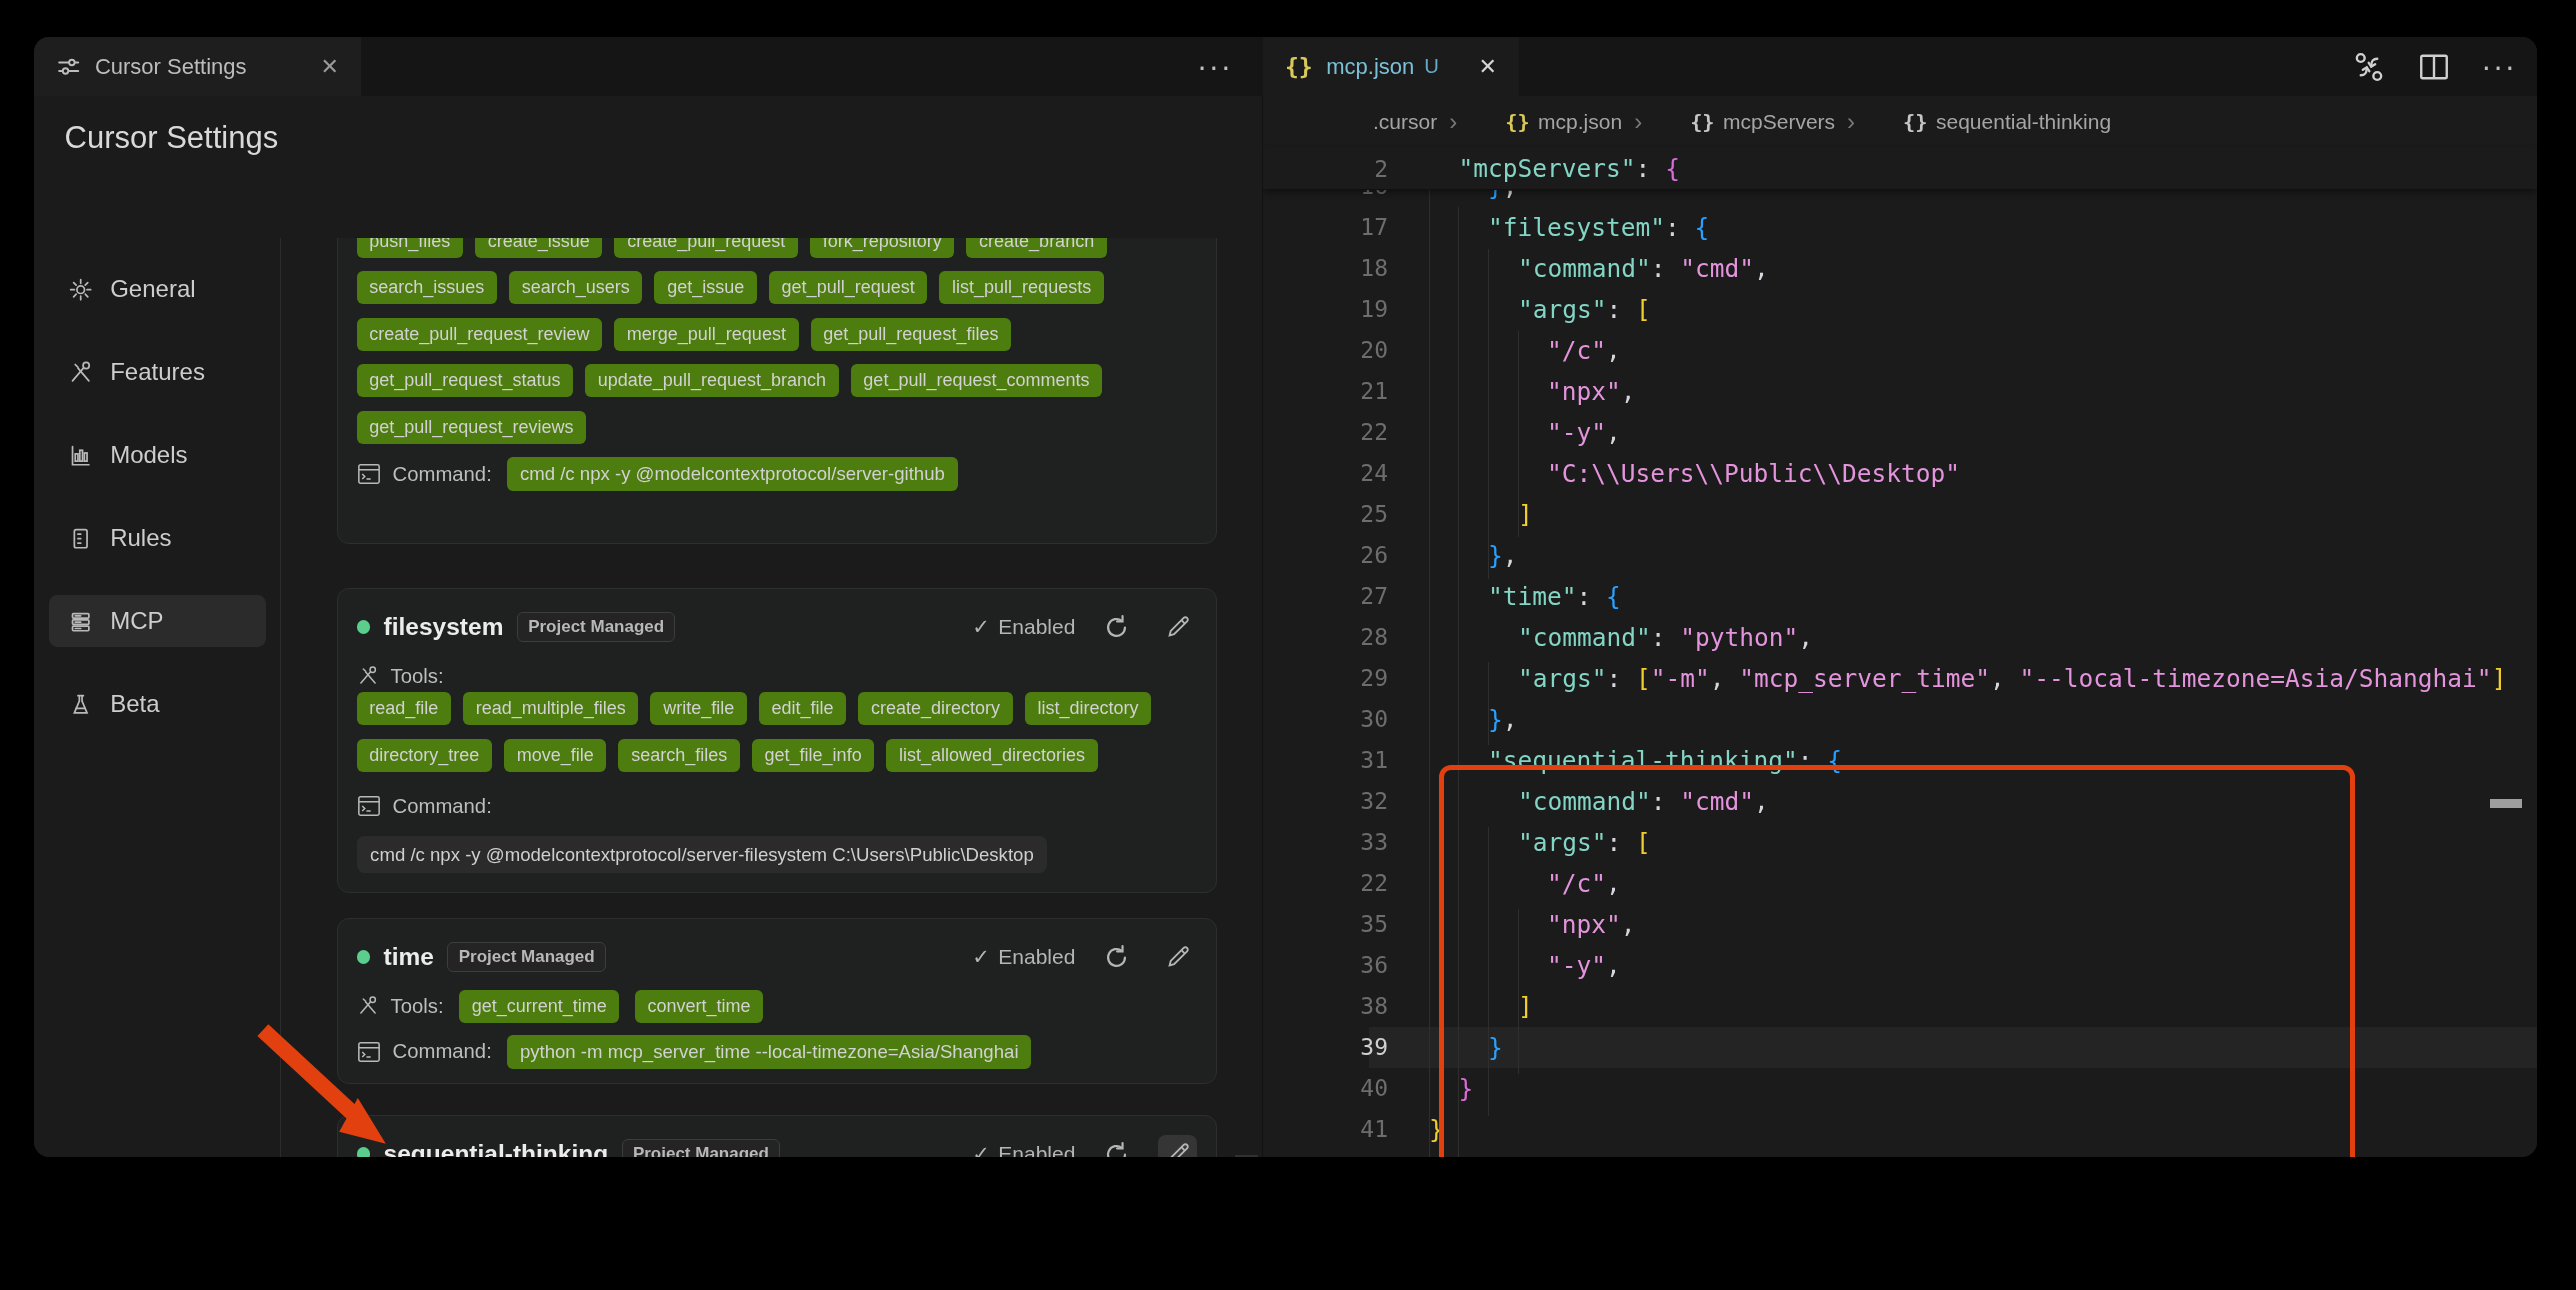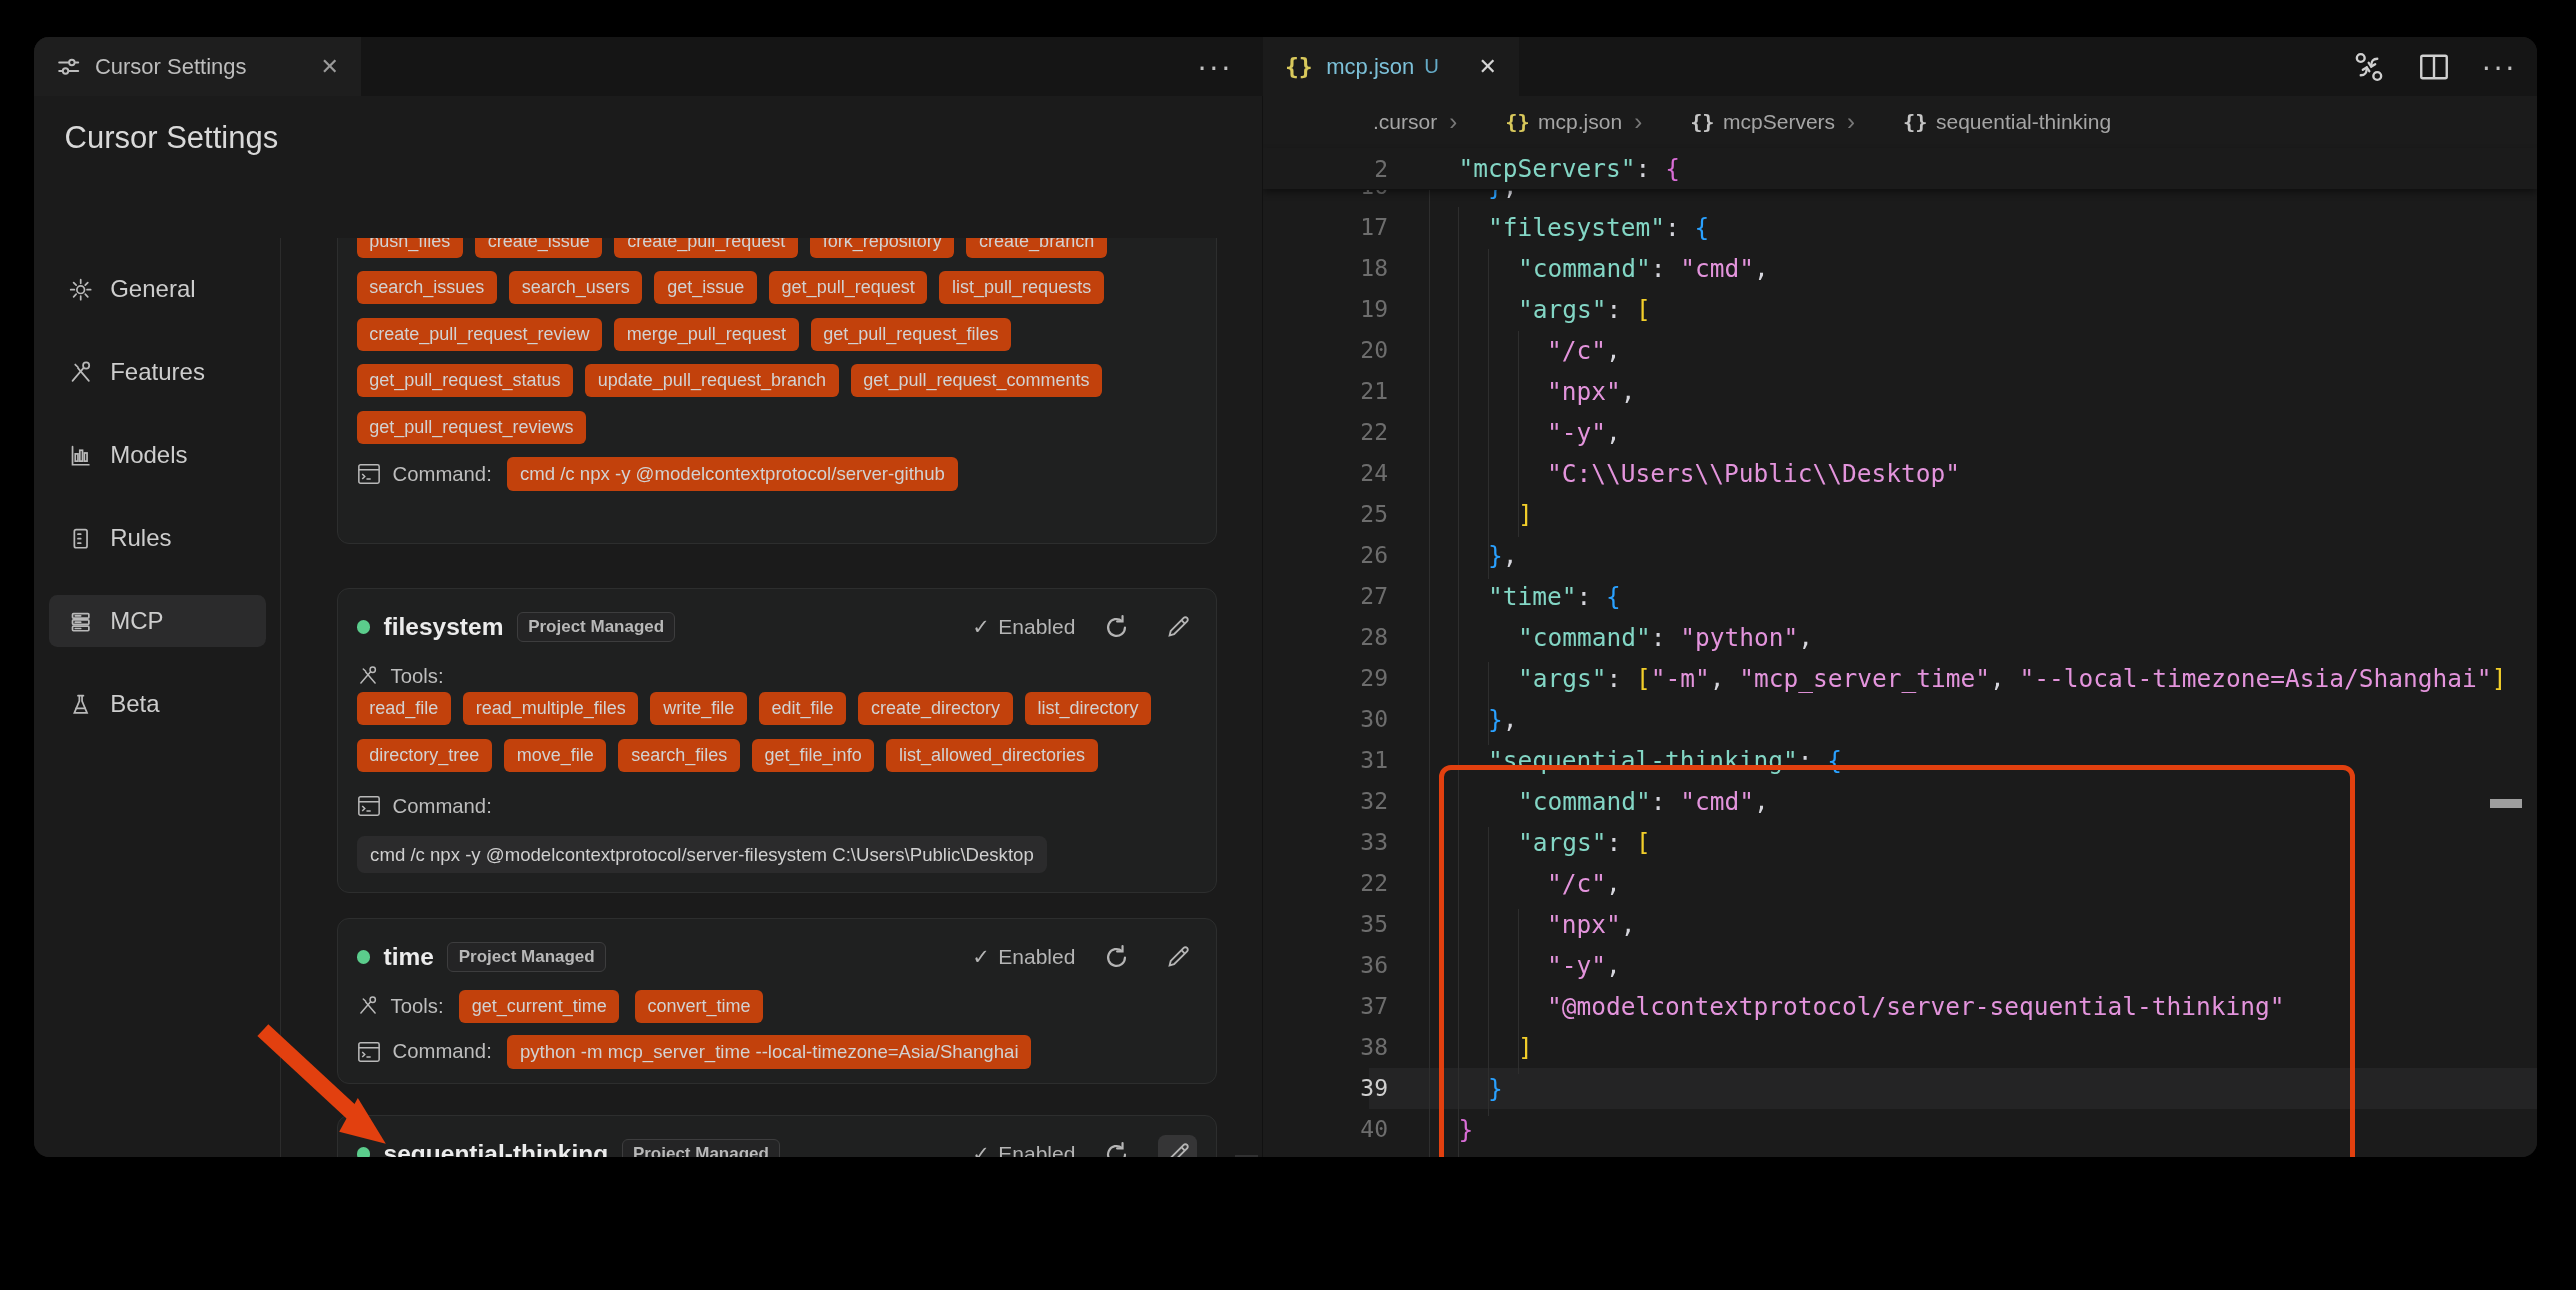--- a/index.html
+++ b/index.html
@@ -31,21 +31,21 @@
   .sidebar { position:absolute; left:15.2px; top:25.4px; width:217px; display:flex; flex-direction:column; gap:31px; }
   .side-item { height:52px; display:flex; align-items:center; gap:17px; padding-left:18.6px; border-radius:8.5px;
     color:#cdcdcd; font-size:24px; cursor:pointer; }
   .side-item.active { background:#2b2b2c; }
   .side-item svg { flex:0 0 auto; }
 
   
   .card { position:absolute; left:303px; width:880px; background:#1f2020; border:1.7px solid #2d2e2e;
     border-radius:12px; padding:18.6px; display:flex; flex-direction:column; }
   .chip-row { display:flex; gap:12px; margin-bottom:13.5px; }
-  .chip { background:#c2410c; border-radius:6px; padding:6px 12.7px; font-size:18px; color:#d2d2d2; white-space:nowrap;text-align:right; }
+  .chip { background:#4d7c0f; border-radius:6px; padding:6px 12.7px; font-size:18px; color:#d2d2d2; white-space:nowrap;text-align:right; }
   .title-row { display:flex; align-items:center; gap:13.5px; height:39px; margin-bottom:13.5px; }
   .dot { width:13.5px; height:13.5px; border-radius:50%; flex:0 0 auto; }
   .srv-name { font-size:24.5px; font-weight:bold; color:#ececec; white-space:nowrap; }
   .badge { border:1.7px solid #3d3d3e; background:#242425; color:#b8b8b8; font-size:17px; font-weight:bold;
     border-radius:6px; padding:4.2px 10.2px; white-space:nowrap; }
   .title-right { margin-left:auto; display:flex; align-items:center; gap:22px; }
   .enabled { font-size:21px; color:#b5b5b5; display:flex; gap:8.5px; align-items:center; }
   .icon-btn { width:39px; height:39px; display:flex; align-items:center; justify-content:center; border-radius:7.6px; cursor:pointer; }
   .icon-btn.hl { background:#353536; }
   .meta-row { display:flex; align-items:center; gap:12px; min-height:32px; color:#bdbdbd; font-size:20.3px; }
@@ -471,24 +471,20 @@
           </div>
           <div class="line">
             <span class="ln">35</span>
             <span class="codetxt" style="padding-left: 118px;"><span style="color: rgb(227, 148, 220);">"npx"</span><span style="color: rgb(214, 214, 221);">,</span></span>
           </div>
           <div class="line">
             <span class="ln">36</span>
             <span class="codetxt" style="padding-left: 118px;"><span style="color: rgb(227, 148, 220);">"-y"</span><span style="color: rgb(214, 214, 221);">,</span></span>
           </div>
           <div class="line">
-            <span class="ln">37</span>
-            <span class="codetxt" style="padding-left: 118px;"><span style="color: rgb(227, 148, 220);">"@modelcontextprotocol/server-sequential-thinking"</span></span>
-          </div>
-          <div class="line">
             <span class="ln">38</span>
             <span class="codetxt" style="padding-left: 89px;"><span style="color: rgb(242, 206, 42);">]</span></span>
           </div>
           <div class="line cur">
             <span class="ln">39</span>
             <span class="codetxt" style="padding-left: 59px;"><span style="color: rgb(42, 161, 255);">}</span></span>
           </div>
           <div class="line">
             <span class="ln">40</span>
             <span class="codetxt" style="padding-left: 29.6px;"><span style="color: rgb(217, 109, 214);">}</span></span>

